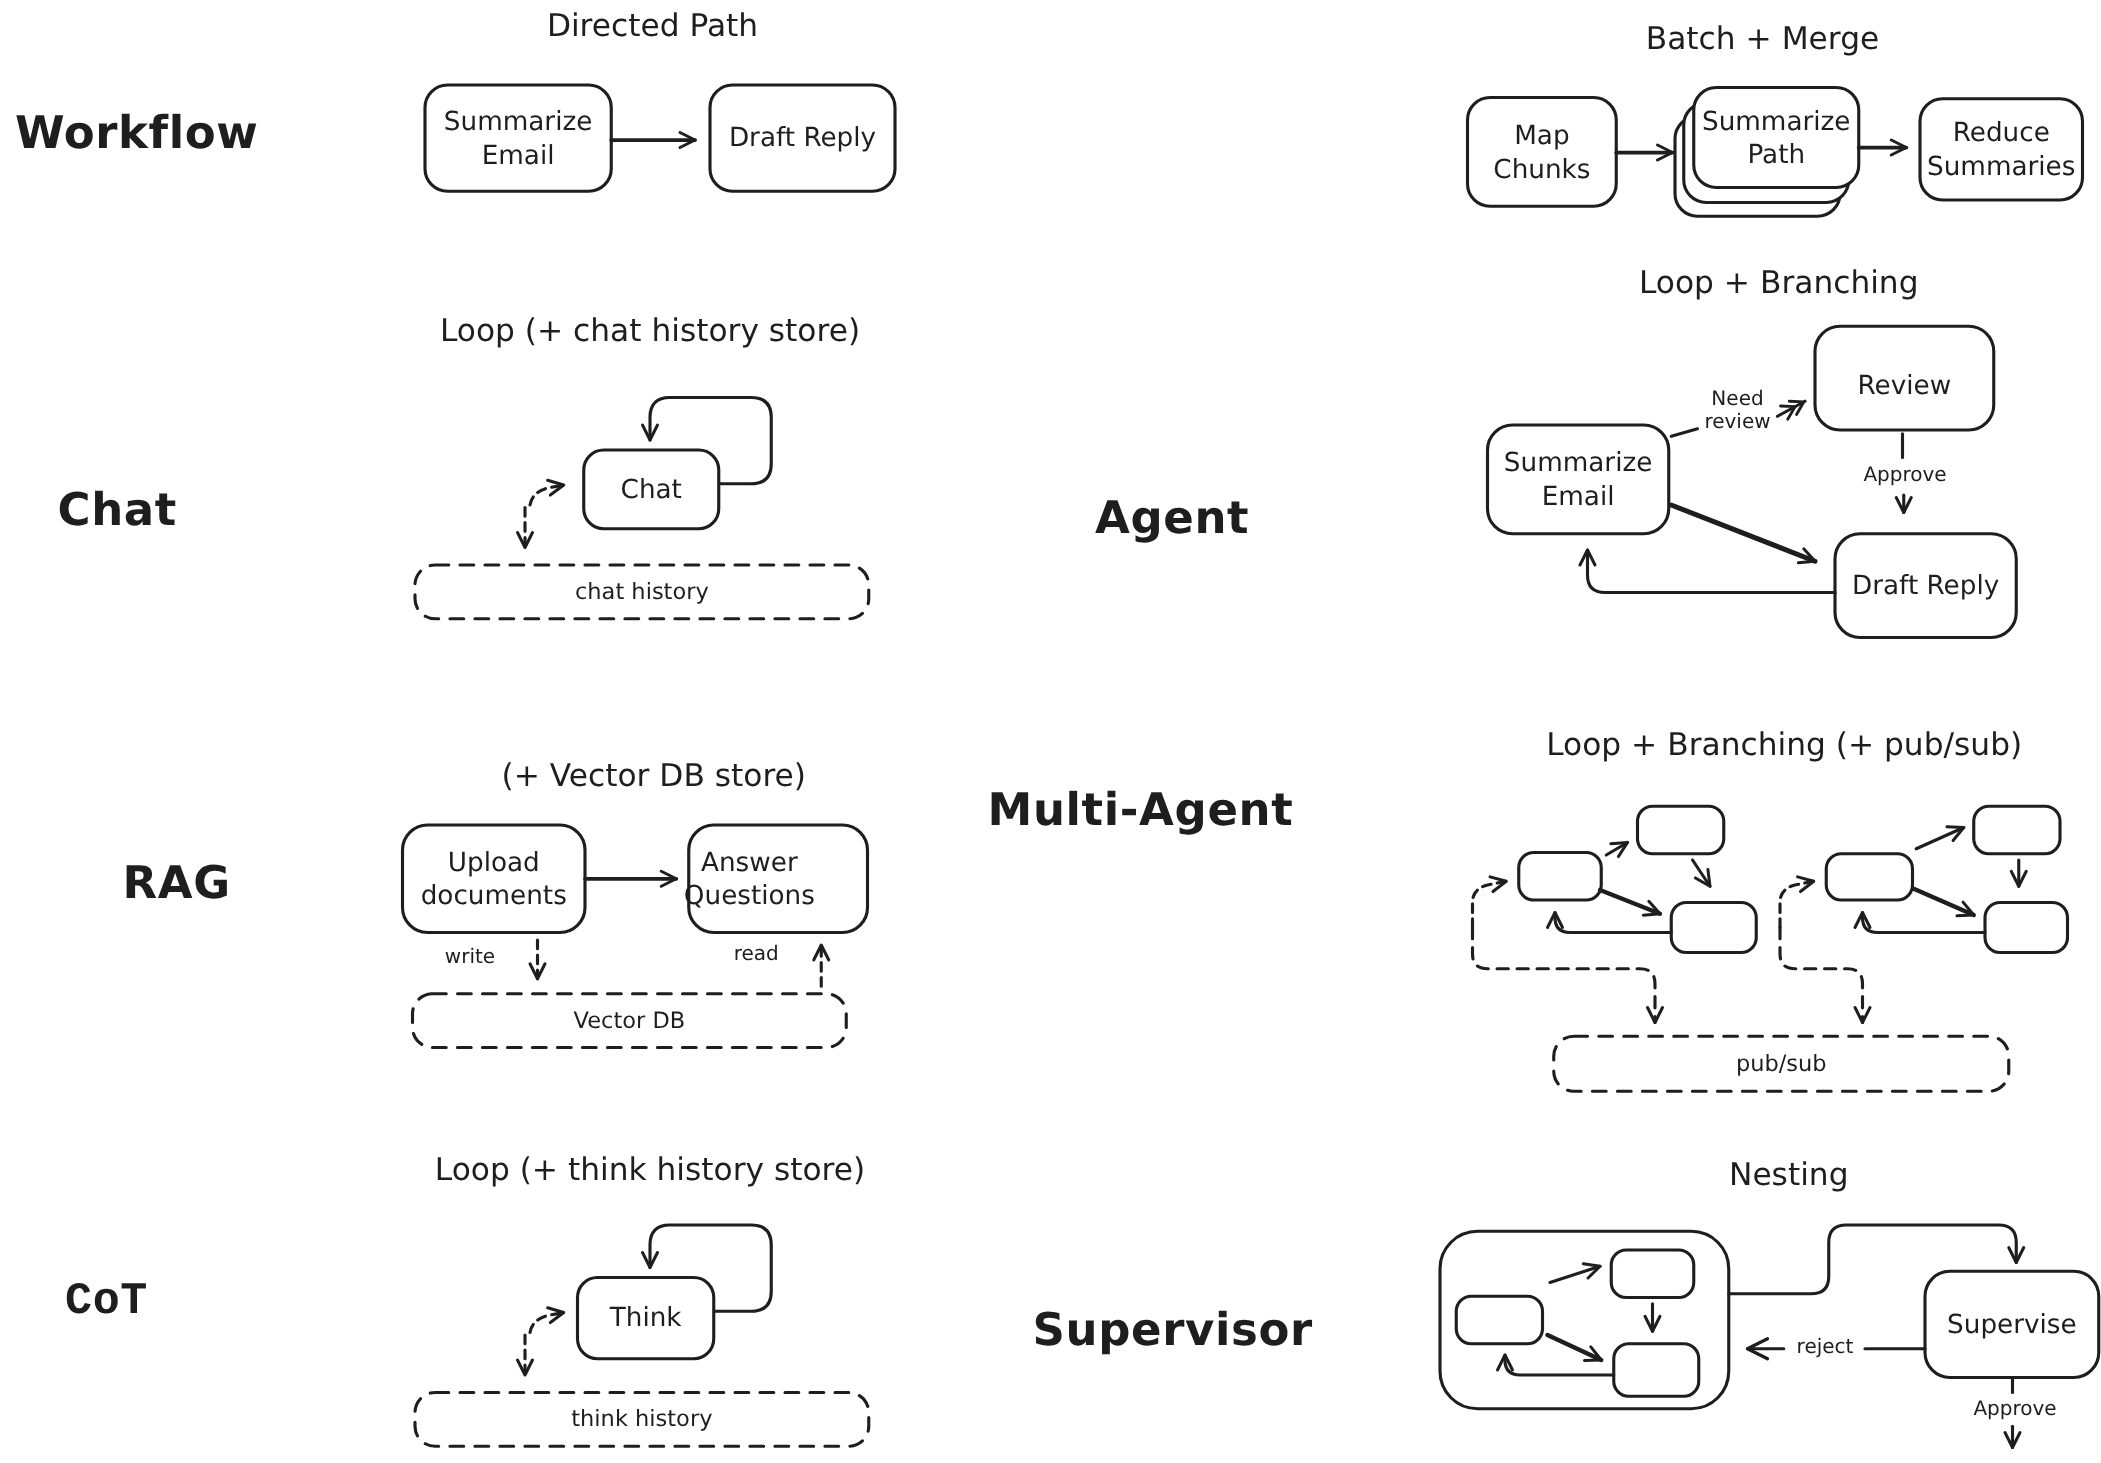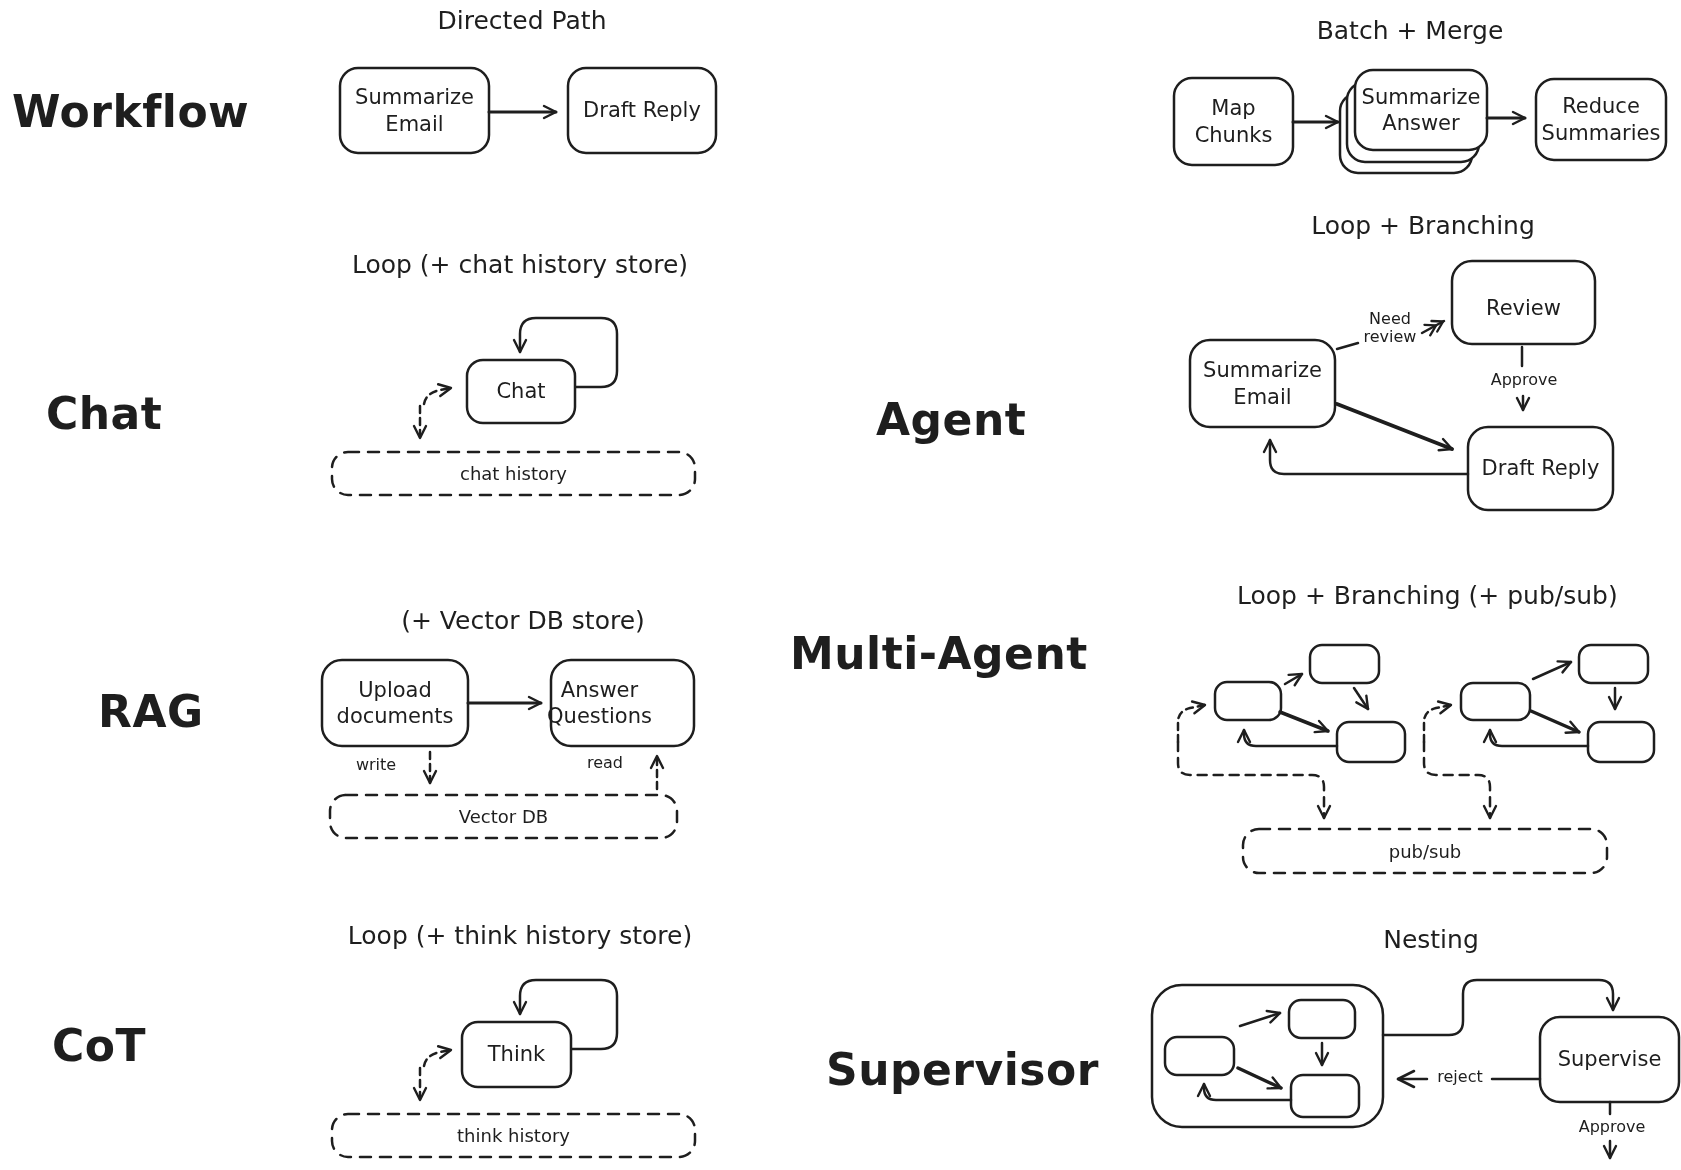--- a/index.html
+++ b/index.html
@@ -1,21 +1,21 @@
 <!DOCTYPE html>
 <html><head>
 <meta charset="utf-8">
 <style>
   html,body{margin:0;padding:0;background:#ffffff;}
   body{width:1681px;height:1170px;position:relative;overflow:hidden;
        font-family:"DejaVu Sans",sans-serif;color:#1e1e1e;}
   .canvas{position:absolute;left:0;top:0;width:1681px;height:1170px;}
   .canvas > svg{position:absolute;left:0;top:0;}
   .txt{position:absolute;}
-  .sec-label{font-size:44px;font-weight:600;letter-spacing:.5px;white-space:nowrap;}
+  .sec-label{font-size:36px;font-weight:600;letter-spacing:.5px;white-space:nowrap;}
   .title{font-size:25px;font-weight:500;text-align:center;white-space:nowrap;}
   .node-text{display:flex;align-items:center;justify-content:center;text-align:center;
              font-size:21px;line-height:1.25;font-weight:500;}
   .store-text{display:flex;align-items:center;justify-content:center;text-align:center;
               font-size:18px;font-weight:500;}
   .edge-label{font-size:16px;text-align:center;line-height:1.15;font-weight:500;}
 </style>
 </head>
 <body>
 
@@ -130,37 +130,37 @@
         <path d="M1610 1141 V1158" fill="none" marker-end="url(#ah)"></path>
       </g>
     </g>
   </svg>
 
   <div class="txt sec-label" style="left:12px;top:86px;">Workflow</div>
   <div class="txt sec-label" style="left:46px;top:388px;">Chat</div>
   <div class="txt sec-label" style="left:876px;top:394px;">Agent</div>
   <div class="txt sec-label" style="left:98px;top:686px;">RAG</div>
   <div class="txt sec-label" style="left:790px;top:628px;">Multi-Agent</div>
-  <div class="txt sec-label" style="left:52px;top:1020px;">CoT</div>
+  <div class="txt sec-label" style="left:52px;top:1020px;font-family:Liberation Mono, monospace;">CoT</div>
   <div class="txt title" style="left:372px;top:6px;width:300px;">Directed Path</div>
 
   <div class="txt sec-label" style="left:826px;top:1044px;">Supervisor</div>
   <div class="txt title" style="left:1260px;top:16px;width:300px;">Batch + Merge</div>
   <div class="txt title" style="left:320px;top:250px;width:400px;">Loop (+ chat history store)</div>
   <div class="txt title" style="left:323px;top:606px;width:400px;">(+ Vector DB store)</div>
   <div class="txt title" style="left:1273px;top:211px;width:300px;">Loop + Branching</div>
   <div class="txt title" style="left:1237px;top:581px;width:380px;">Loop + Branching (+ pub/sub)</div>
   <div class="txt title" style="left:320px;top:921px;width:400px;">Loop (+ think history store)</div>
   <div class="txt title" style="left:1331px;top:925px;width:200px;">Nesting</div>
 
   <div class="txt node-text" style="left:340px;top:68px;width:149px;height:85px;">Summarize Email</div>
   <div class="txt node-text" style="left:568px;top:68px;width:148px;height:85px;">Draft Reply</div>
 
   <div class="txt node-text" style="left:1174px;top:78px;width:119px;height:87px;">Map Chunks</div>
-  <div class="txt node-text" style="left:1355px;top:70px;width:132px;height:80px;">Summarize Answer</div>
+  <div class="txt node-text" style="left:1355px;top:70px;width:132px;height:80px;">Summarize Path</div>
   <div class="txt node-text" style="left:1536px;top:79px;width:130px;height:81px;">Reduce Summaries</div>
 
   <div class="txt node-text" style="left:467px;top:360px;width:108px;height:63px;">Chat</div>
   <div class="txt store-text" style="left:332px;top:452px;width:363px;height:43px;">chat history</div>
 
   <div class="txt node-text" style="left:1452px;top:261px;width:143px;height:95px;">Review</div>
   <div class="txt node-text" style="left:1190px;top:340px;width:145px;height:87px;">Summarize Email</div>
   <div class="txt node-text" style="left:1468px;top:427px;width:145px;height:83px;">Draft Reply</div>
   <div class="txt edge-label" style="left:1358px;top:310px;width:64px;">Need review</div>
   <div class="txt edge-label" style="left:1484px;top:371px;width:80px;">Approve</div>

